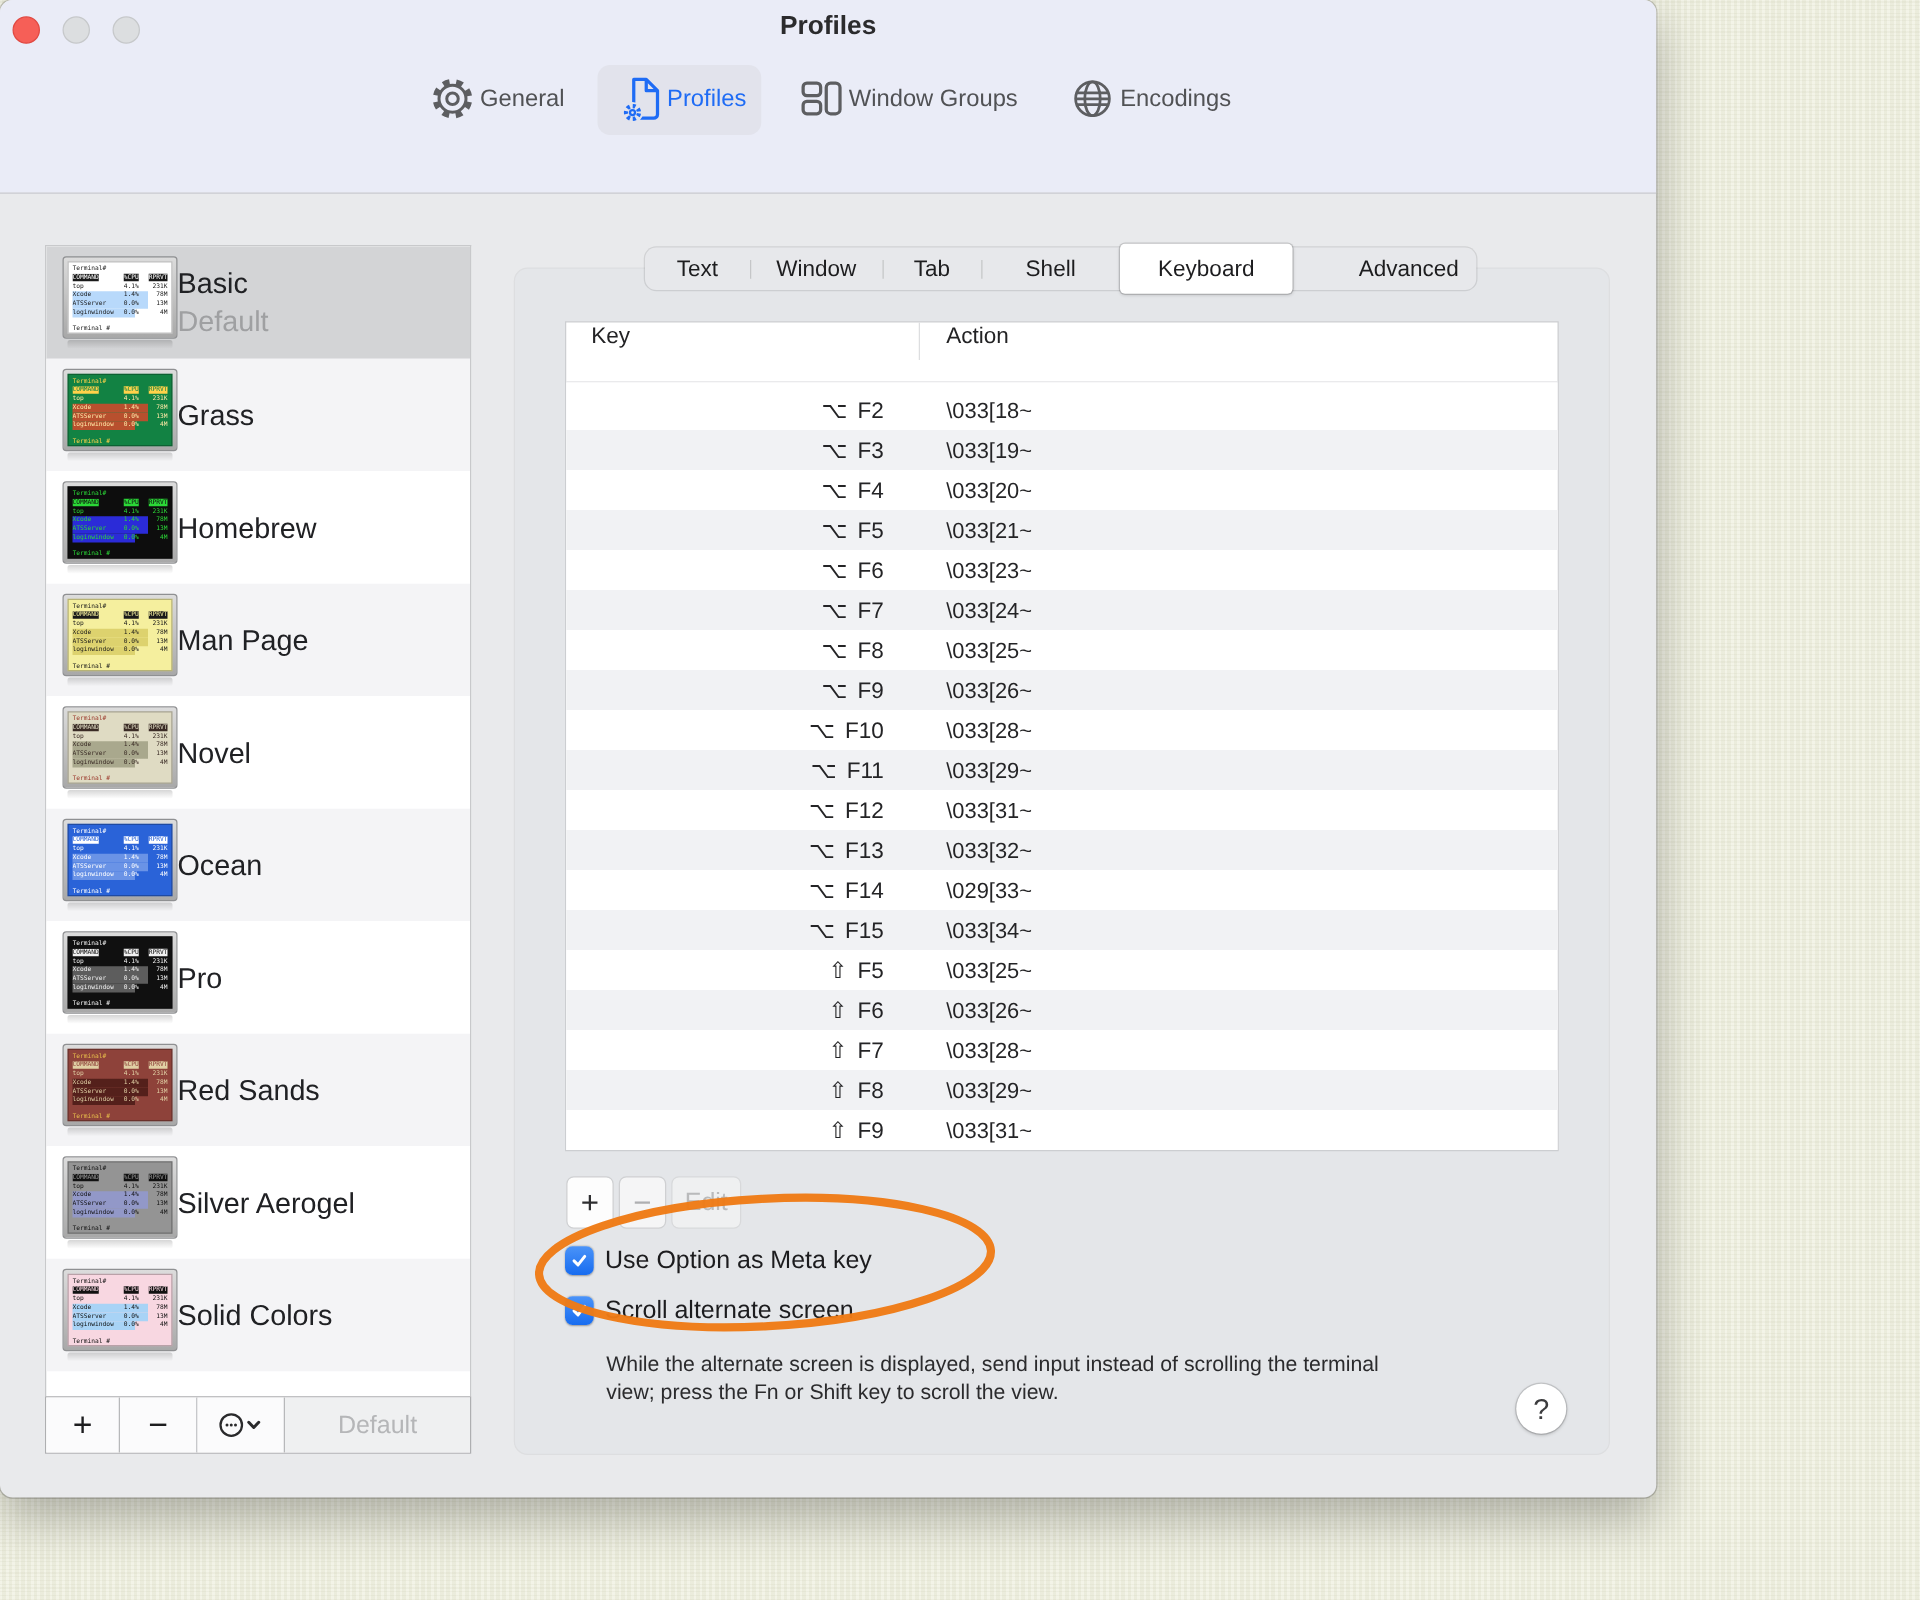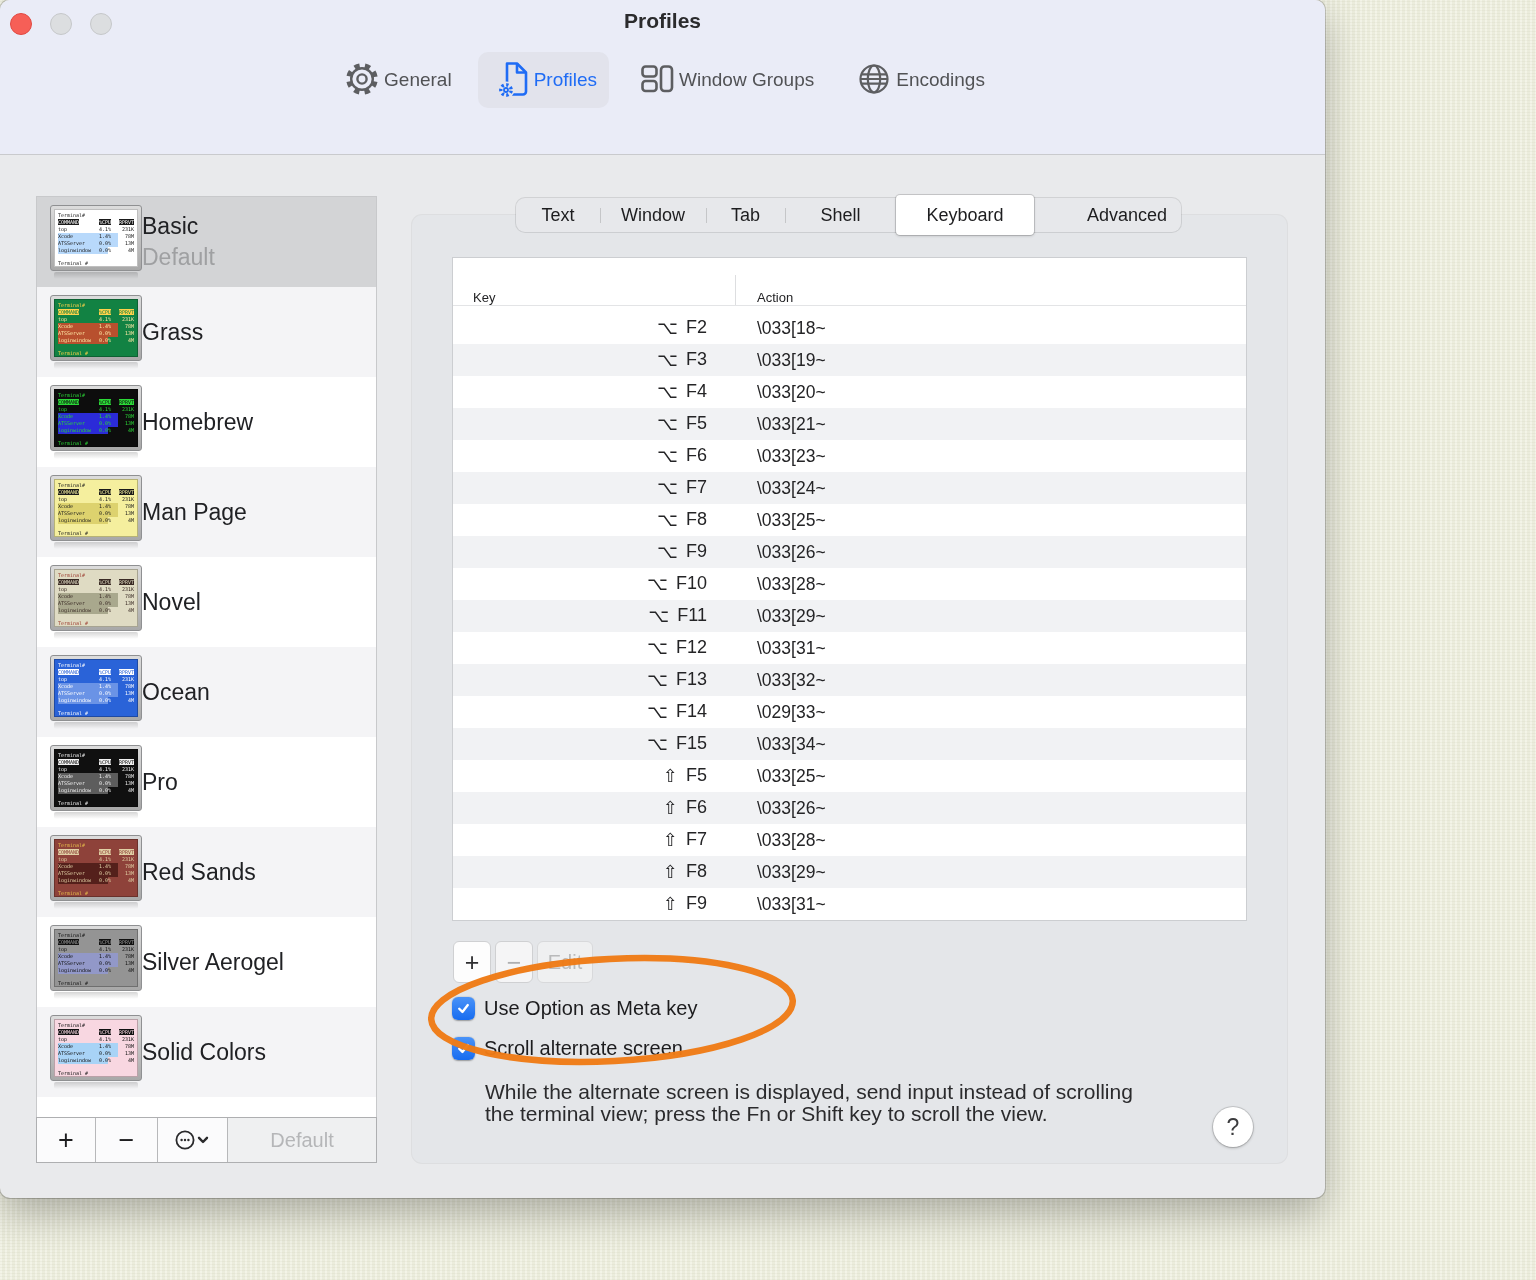--- a/index.html
+++ b/index.html
@@ -87,22 +87,22 @@
   .seg-item:nth-child(1){ width:84px; } .seg-item:nth-child(2){ width:106px; }
   .seg-item:nth-child(3){ width:79px;justify-content:center; } .seg-item:nth-child(4){ width:111px; }
   .seg-item:nth-child(5){ width:138px; } .seg-item:nth-child(6){ width:147px;padding-left:39px; }
   .seg-item:not(:first-child):not(.selected):not(.after-selected)::before { content:"";
     position:absolute; left:-0.5px; width:1px; height:15px; background:#c5c6c8; }
   .seg-item.selected { background:#ffffff; border-radius:4px; margin:-3px 0;
     box-shadow:0 0 0 1px rgba(0,0,0,0.14), 0 1px 3px rgba(0,0,0,0.18); z-index:1; }
 
   .ktable { position:absolute; left:453px; top:258px; width:793px; background:#ffffff;
     box-shadow:0 0 0 1px rgba(0,0,0,0.10); }
-  .kt-header { height:48px; display:flex; align-items:flex-end; border-bottom:1px solid #e3e4e6;
-    font-size:13px; color:#232325; }
+  .kt-header { height:48px; display:flex; align-items:flex-start; border-bottom:1px solid #e3e4e6;
+    font-size:18px; color:#232325; }
   .kt-header .h-key { width:282px; padding-left:20px; }
   .kt-header .h-div { width:1px; height:30px; background:#dddee0; }
   .kt-header .h-action { padding-left:21px; }
   .kt-rows { padding-top:6px; background:#fff; }
   .k-row { height:32px; display:flex; align-items:center; font-size:18px; color:#242426; }
   .k-row:nth-child(even) { background:#f1f2f4; }
   .k-row .key-cell { width:282px; display:flex; justify-content:flex-end; gap:8px; padding-right:28px; }
   .k-row .action-cell { padding-left:22px; font-size:17.5px; }
 
   .btn-row { position:absolute; left:453px; top:941px; display:flex; gap:4px; }
@@ -113,21 +113,21 @@
     background:#eff0f1; border:1px solid #d8d9db; border-radius:6px; font-size:20px; color:#b9babb; }
 
   .cb-row { position:absolute; left:452px; display:flex; align-items:center; gap:9px; }
   .cb-box { width:23px; height:23px; border-radius:6px;
     background:linear-gradient(#4a93f8,#176cf0); box-shadow:0 0.5px 1.5px rgba(0,0,0,0.35);
     display:flex; align-items:center; justify-content:center; }
   .cb-box svg { width:15px; height:15px; display:block; }
   .cb-label { font-size:20px; color:#1c1c1e; }
 
   .help-text { position:absolute; left:485px; top:1081px; width:660px;
-    font-size:21px; line-height:22px; color:#2b2b2d; }
+    font-size:17px; line-height:22px; color:#2b2b2d; }
 
   .help-btn { position:absolute; left:1213px; top:1107px; width:40px; height:40px;
     border-radius:50%; background:#ffffff; box-shadow:0 0 0 1px rgba(0,0,0,0.12), 0 1px 3px rgba(0,0,0,0.25);
     display:flex; align-items:center; justify-content:center; font-size:23px; color:#3c3c3e; }
 
   .annotation { position:absolute; left:414px; top:944px; width:396px; height:134px;
     pointer-events:none; z-index:5; }
 </style>
 </head>
 <body>

